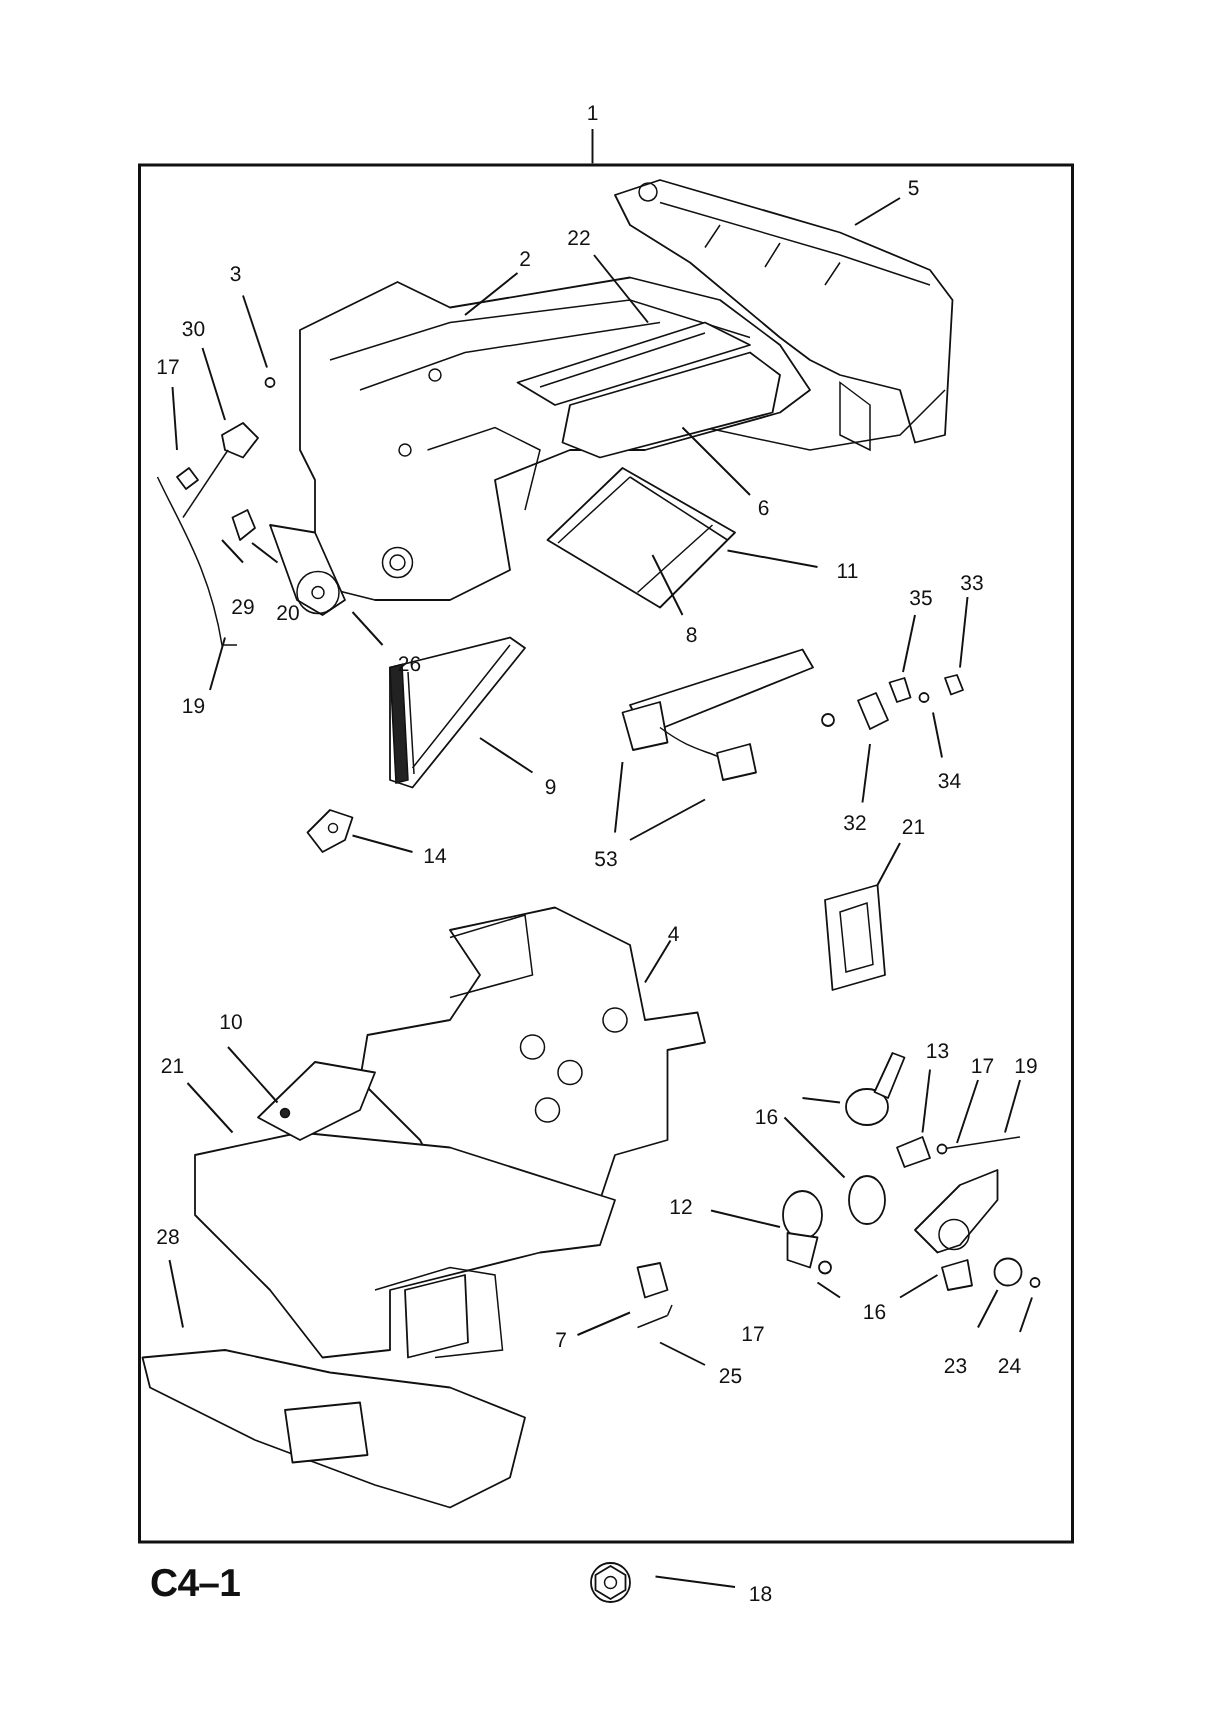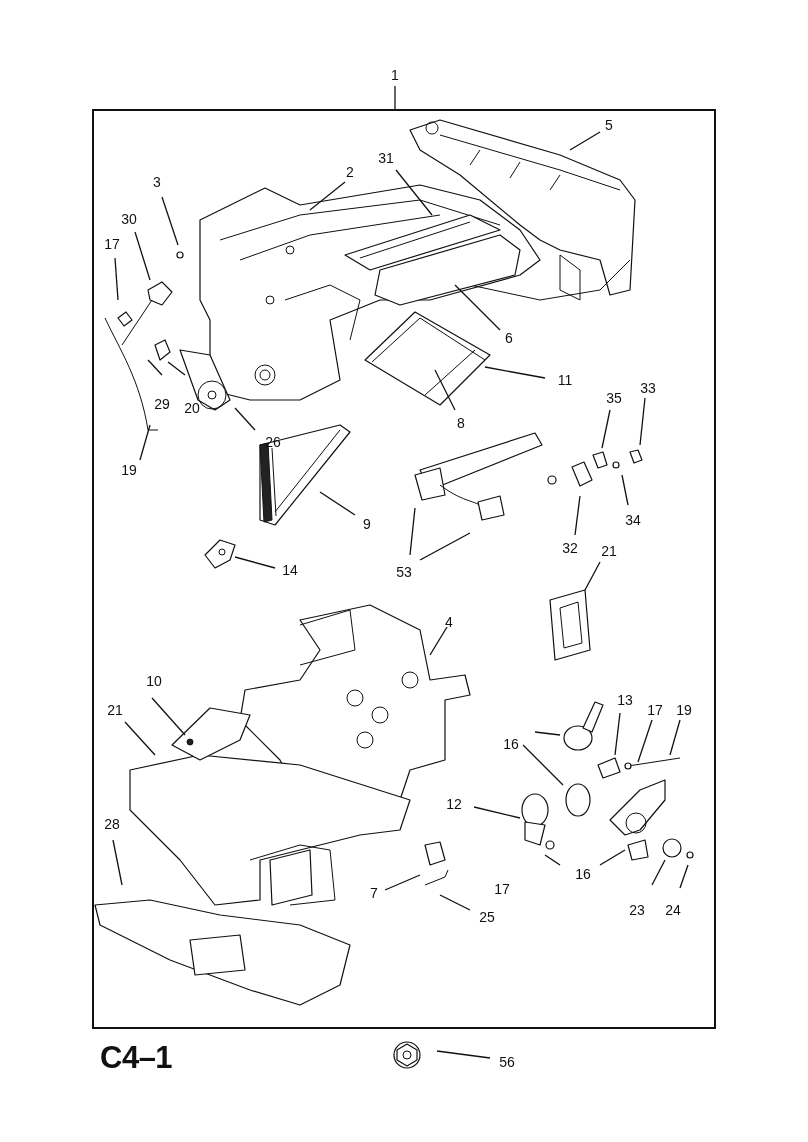--- a/index.html
+++ b/index.html
@@ -1,20 +1,20 @@
 <!DOCTYPE html>
 <html><head>
 <meta charset="utf-8">
 <style>
   html,body{margin:0;padding:0;background:#fff;}
   body{width:808px;height:1142px;position:relative;overflow:hidden;font-family:"Liberation Sans",sans-serif;color:#111;}
   #frame{position:absolute;left:92px;top:109px;width:624px;height:920px;border:2px solid #111;box-sizing:border-box;}
   svg#art{position:absolute;left:0;top:0;width:808px;height:1142px;}
   .lbl{position:absolute;font-size:14px;line-height:14px;transform:translate(-50%,-50%);white-space:nowrap;}
-  #code{position:absolute;left:100px;top:1040px;font-size:31px;font-weight:bold;letter-spacing:-0.5px;}
+  #code{position:absolute;left:100px;top:1040px;font-size:26px;font-weight:bold;letter-spacing:-0.5px;}
   .p{fill:#fff;stroke:#111;stroke-width:1.2;stroke-linejoin:round;}
   .t{fill:none;stroke:#111;stroke-width:1;}
   .ld{stroke:#111;stroke-width:1.3;}
   .dk{fill:#222;stroke:#111;stroke-width:1;}
 </style>
 </head>
 <body>
 
 <div id="frame"></div>
 
@@ -213,29 +213,29 @@
 <div class="lbl" style="left:290px;top:570px">14</div>
 <div class="lbl" style="left:511px;top:744px">16</div>
 <div class="lbl" style="left:583px;top:874px">16</div>
 <div class="lbl" style="left:112px;top:244px">17</div>
 <div class="lbl" style="left:655px;top:710px">17</div>
 <div class="lbl" style="left:502px;top:889px">17</div>
 <div class="lbl" style="left:684px;top:710px">19</div>
 <div class="lbl" style="left:129px;top:470px">19</div>
 <div class="lbl" style="left:192px;top:408px">20</div>
 <div class="lbl" style="left:609px;top:551px">21</div>
-<div class="lbl" style="left:386px;top:158px">31</div>
+<div class="lbl" style="left:386px;top:158px">22</div>
 <div class="lbl" style="left:637px;top:910px">23</div>
 <div class="lbl" style="left:673px;top:910px">24</div>
 <div class="lbl" style="left:487px;top:917px">25</div>
 <div class="lbl" style="left:273px;top:442px">26</div>
 <div class="lbl" style="left:115px;top:710px">21</div>
 <div class="lbl" style="left:112px;top:824px">28</div>
 <div class="lbl" style="left:162px;top:404px">29</div>
 <div class="lbl" style="left:129px;top:219px">30</div>
 <div class="lbl" style="left:404px;top:572px">53</div>
 <div class="lbl" style="left:570px;top:548px">32</div>
 <div class="lbl" style="left:648px;top:388px">33</div>
 <div class="lbl" style="left:633px;top:520px">34</div>
 <div class="lbl" style="left:614px;top:398px">35</div>
-<div class="lbl" style="left:507px;top:1062px">56</div>
+<div class="lbl" style="left:507px;top:1062px">18</div>
 
 <div id="code">C4–1</div>
 
 </body></html>

